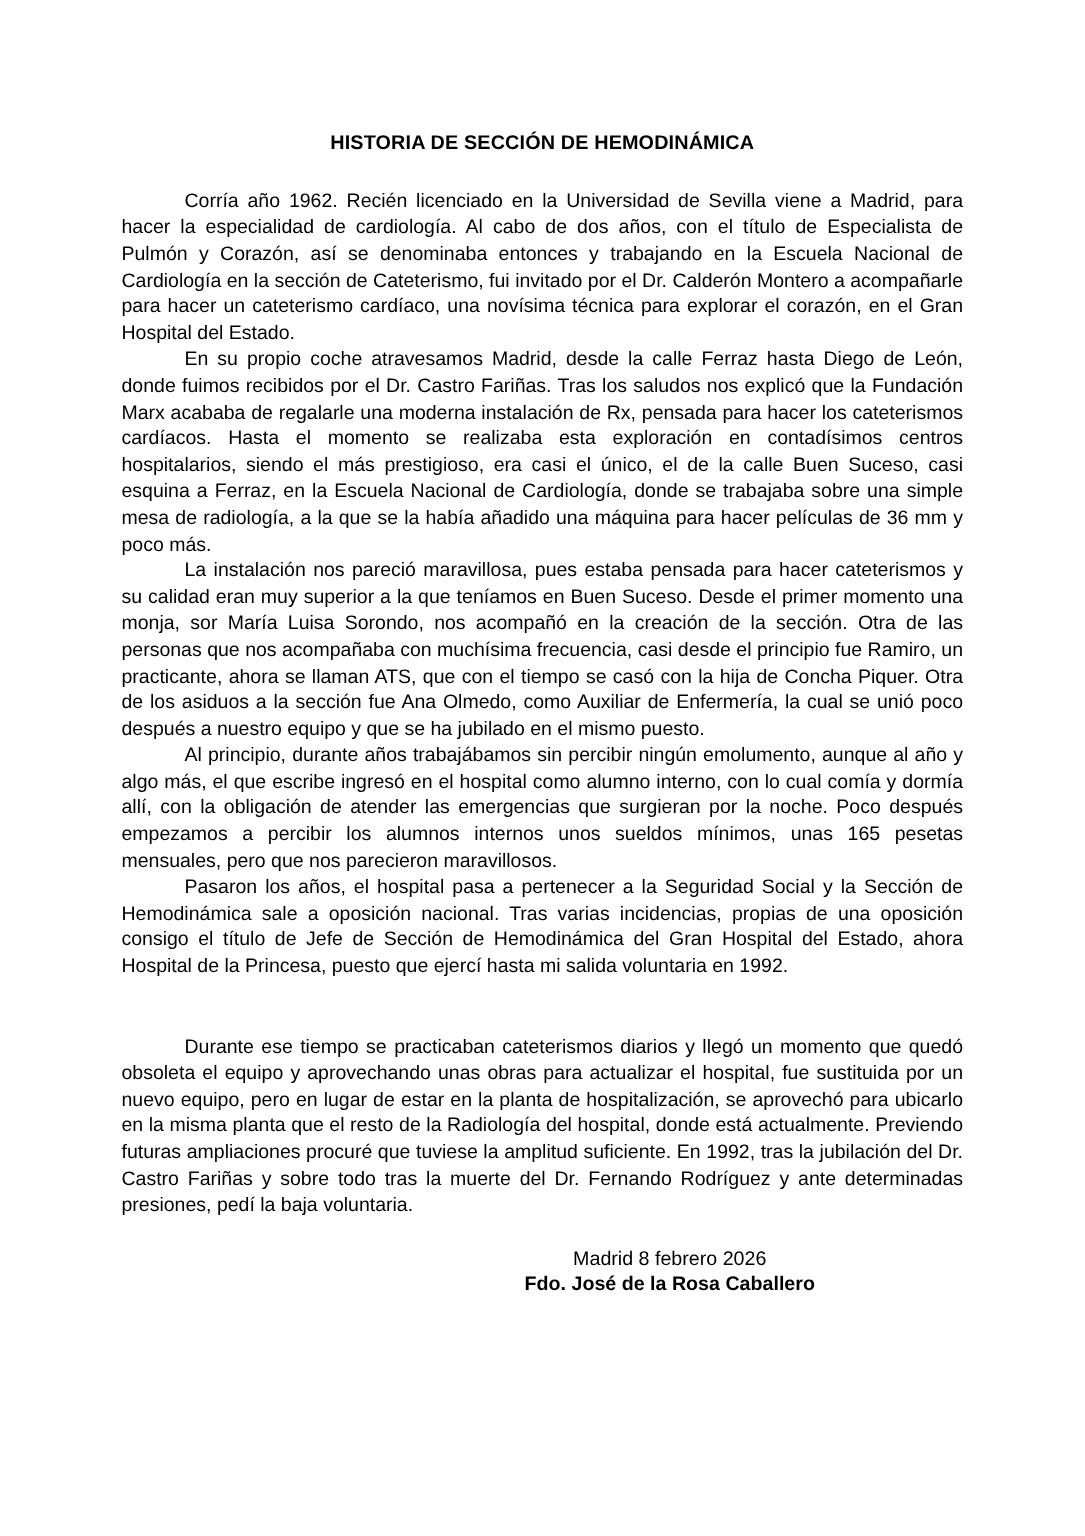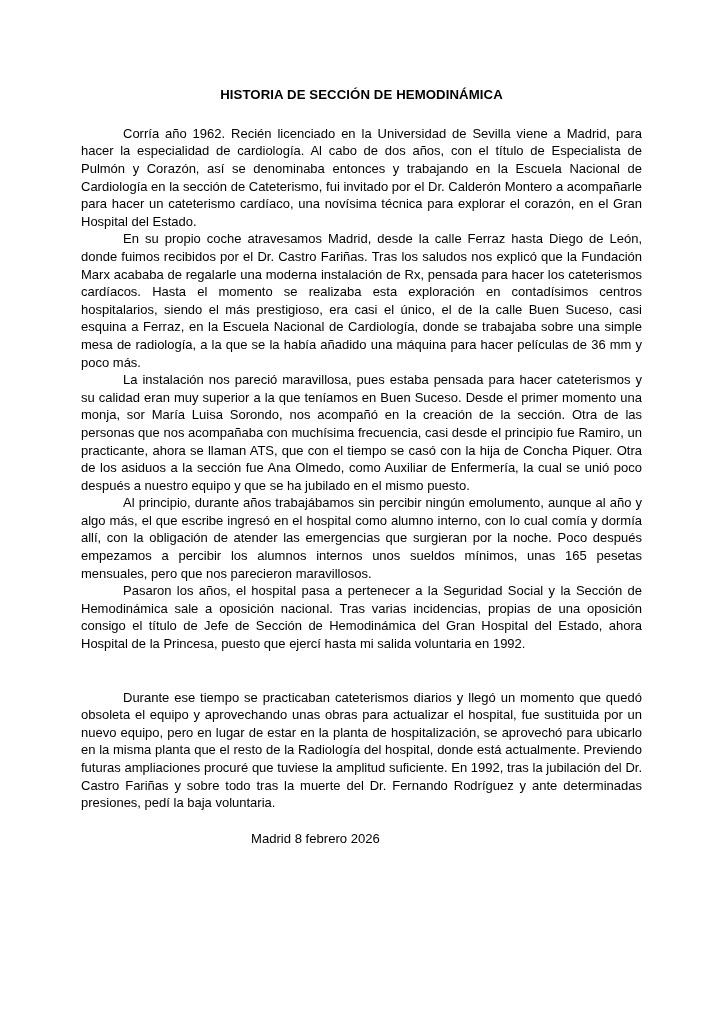--- a/index.html
+++ b/index.html
@@ -50,21 +50,21 @@
     margin: 0;
     text-indent: 42px;
     text-align: justify;
   }
   .body-text p:last-child {
     text-align: justify;
     margin-top: 36px;
   }
   .signature {
     margin-top: 18px;
-    text-align: left;
+    text-align: center;
     padding-left: 170px;
   }
   .sig-date {
     font-size: 13.1px;
     line-height: 17.6px;
     font-weight: normal;
   }
   .sig-name {
     font-size: 13.1px;
     line-height: 17.6px;
@@ -83,16 +83,17 @@
       <p>Corría año 1962. Recién licenciado en la Universidad de Sevilla viene a Madrid, para hacer la especialidad de cardiología. Al cabo de dos años, con el título de Especialista de Pulmón y Corazón, así se denominaba entonces y trabajando en la Escuela Nacional de Cardiología en la sección de Cateterismo, fui invitado por el Dr. Calderón Montero a acompañarle para hacer un cateterismo cardíaco, una novísima técnica para explorar el corazón, en el Gran Hospital del Estado.</p>
       <p>En su propio coche atravesamos Madrid, desde la calle Ferraz hasta Diego de León, donde fuimos recibidos por el Dr. Castro Fariñas. Tras los saludos nos explicó que la Fundación Marx acababa de regalarle una moderna instalación de Rx, pensada para hacer los cateterismos cardíacos. Hasta el momento se realizaba esta exploración en contadísimos centros hospitalarios, siendo el más prestigioso, era casi el único, el de la calle Buen Suceso, casi esquina a Ferraz, en la Escuela Nacional de Cardiología, donde se trabajaba sobre una simple mesa de radiología, a la que se la había añadido una máquina para hacer películas de 36 mm y poco más.</p>
       <p>La instalación nos pareció maravillosa, pues estaba pensada para hacer cateterismos y su calidad eran muy superior a la que teníamos en Buen Suceso. Desde el primer momento una monja, sor María Luisa Sorondo, nos acompañó en la creación de la sección. Otra de las personas que nos acompañaba con muchísima frecuencia, casi desde el principio fue Ramiro, un practicante, ahora se llaman ATS, que con el tiempo se casó con la hija de Concha Piquer. Otra de los asiduos a la sección fue Ana Olmedo, como Auxiliar de Enfermería, la cual se unió poco después a nuestro equipo y que se ha jubilado en el mismo puesto.</p>
       <p>Al principio, durante años trabajábamos sin percibir ningún emolumento, aunque al año y algo más, el que escribe ingresó en el hospital como alumno interno, con lo cual comía y dormía allí, con la obligación de atender las emergencias que surgieran por la noche. Poco después empezamos a percibir los alumnos internos unos sueldos mínimos, unas 165 pesetas mensuales, pero que nos parecieron maravillosos.</p>
       <p>Pasaron los años, el hospital pasa a pertenecer a la Seguridad Social y la Sección de Hemodinámica sale a oposición nacional. Tras varias incidencias, propias de una oposición consigo el título de Jefe de Sección de Hemodinámica del Gran Hospital del Estado, ahora Hospital de la Princesa, puesto que ejercí hasta mi salida voluntaria en 1992.</p>
       <p>Durante ese tiempo se practicaban cateterismos diarios y llegó un momento que quedó obsoleta el equipo y aprovechando unas obras para actualizar el hospital, fue sustituida por un nuevo equipo, pero en lugar de estar en la planta de hospitalización, se aprovechó para ubicarlo en la misma planta que el resto de la Radiología del hospital, donde está actualmente. Previendo futuras ampliaciones procuré que tuviese la amplitud suficiente. En 1992, tras la jubilación del Dr. Castro Fariñas y sobre todo tras la muerte del Dr. Fernando Rodríguez y ante determinadas presiones, pedí la baja voluntaria.</p>
     </div>
 
     <div class="signature">
       <div class="sig-date">Madrid 8 febrero 2026</div>
+      <div class="sig-name">Fdo. José de la Rosa Caballero</div>
     </div>
 
   </div>
 </div>
 
 </body></html>

